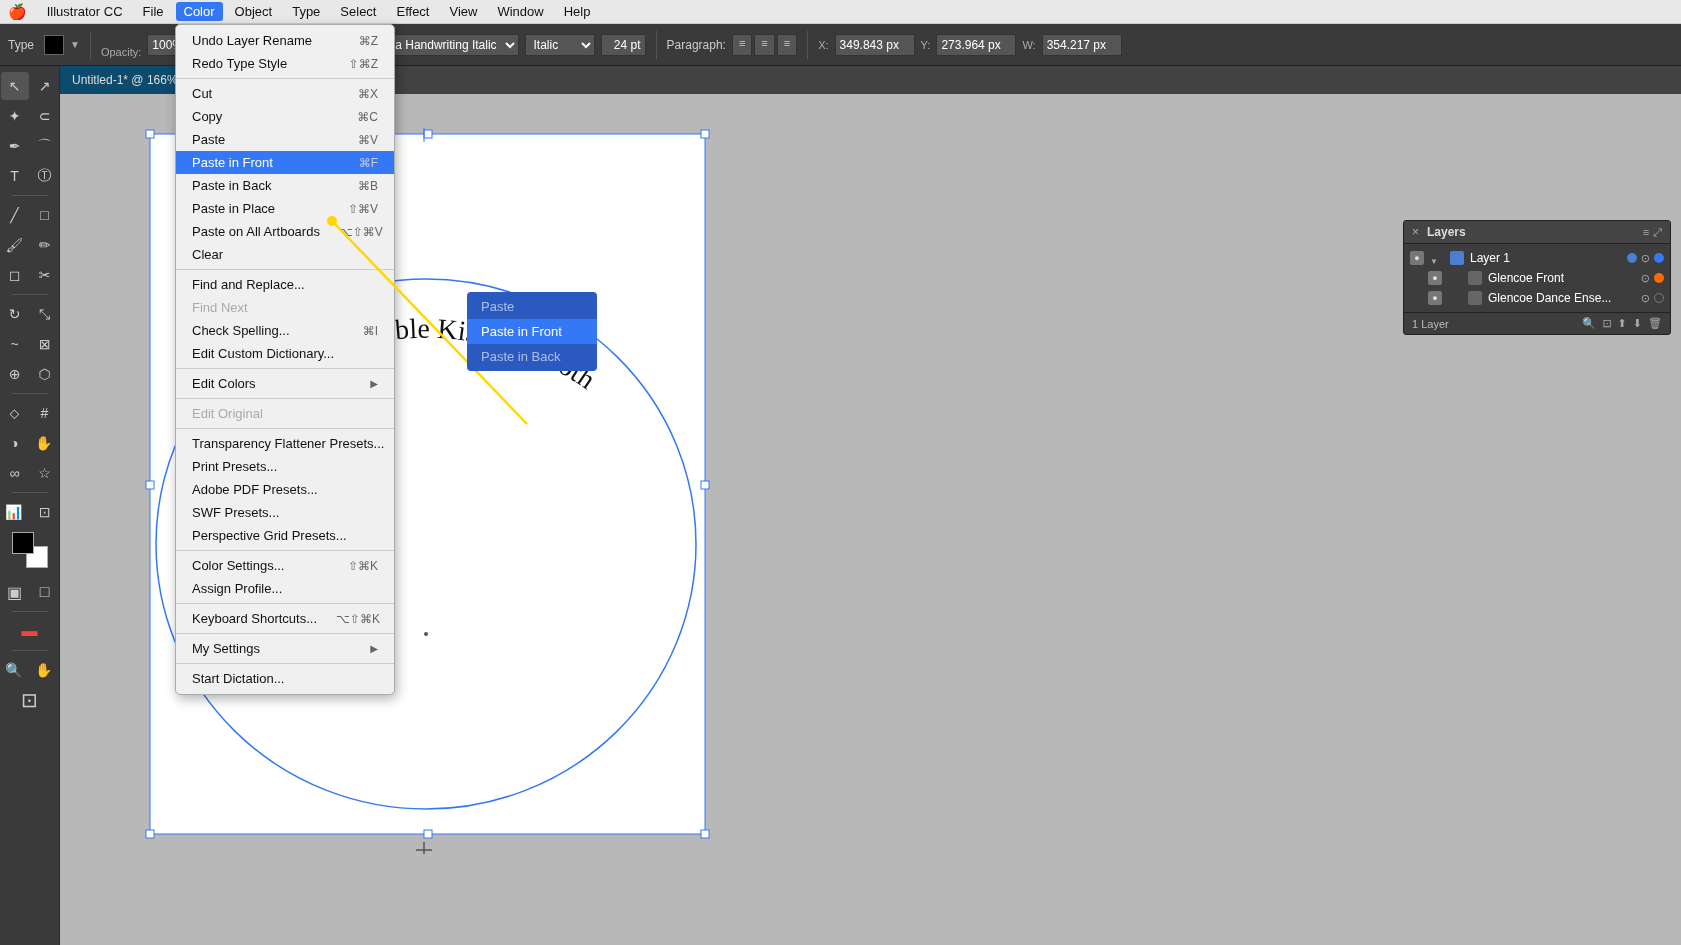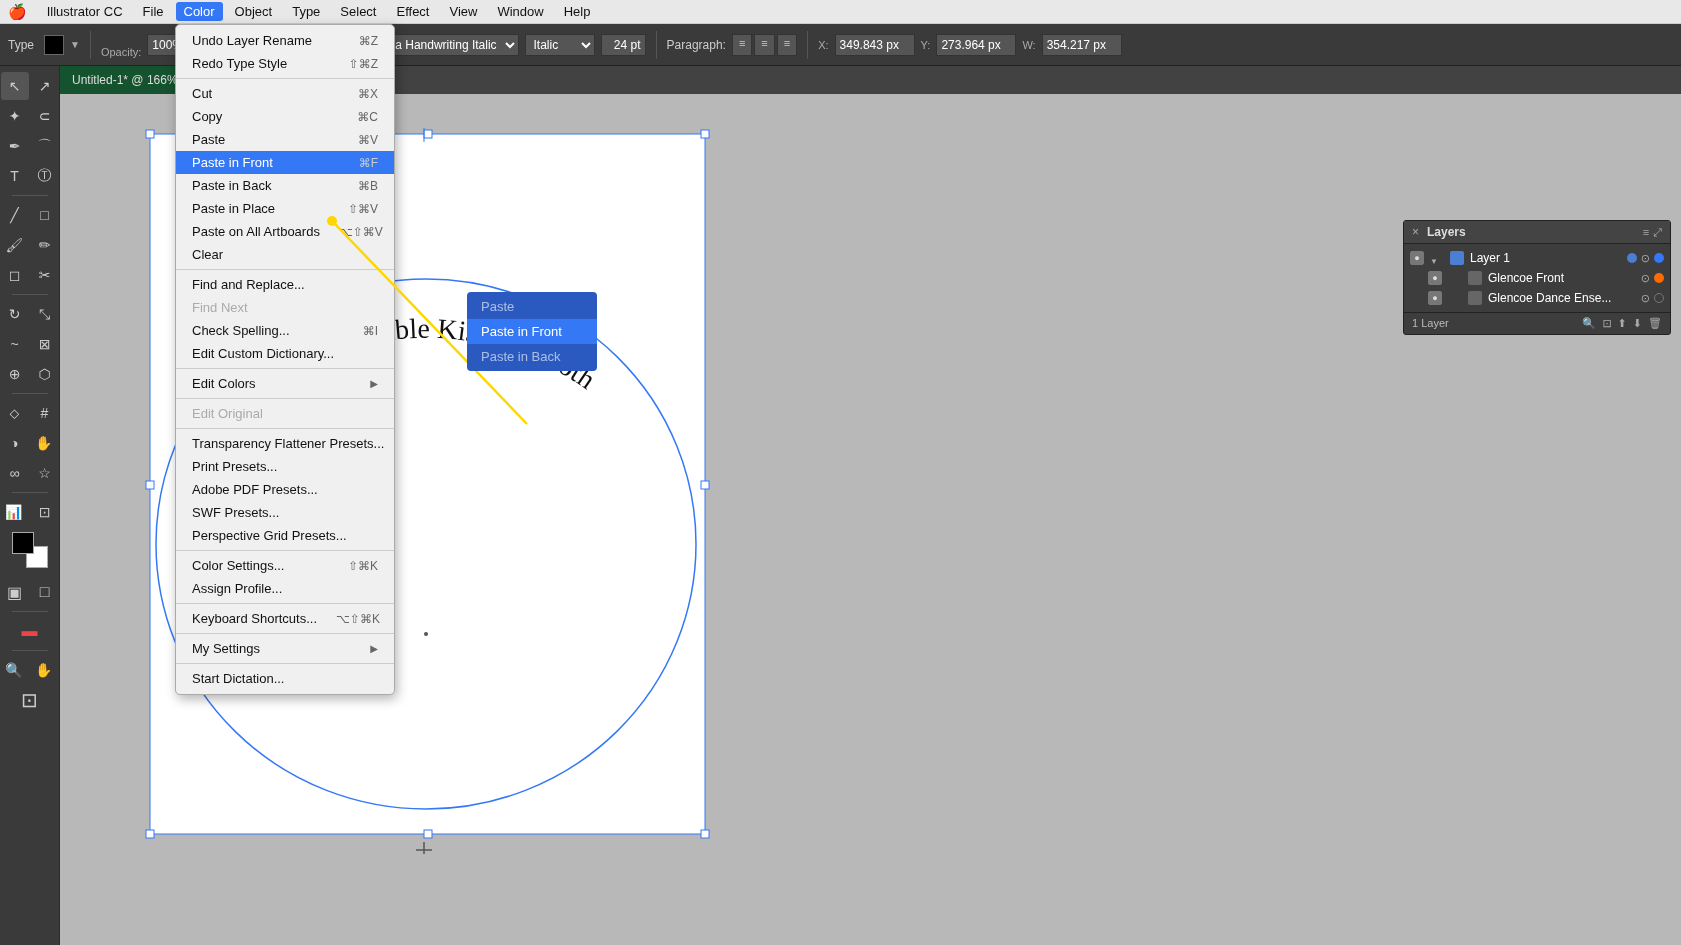--- a/index.html
+++ b/index.html
@@ -116,21 +116,21 @@
       display: flex;
       align-items: center;
       padding: 0 0;
       z-index: 80;
     }
     .tab-item {
       height: 28px;
       padding: 0 12px;
       display: flex;
       align-items: center;
-      background: #14532d;
+      background: #0c4a6e;
       color: #ddd;
       font-size: 12px;
       border-right: 1px solid #333;
       cursor: pointer;
       gap: 6px;
     }
     .tab-item .tab-close {
       font-size: 10px;
       color: #aaa;
     }
@@ -254,20 +254,21 @@
     }
     .layer-name {
       color: #ffffff;
       font-size: 12px;
       flex: 1;
     }
     .panel-footer {
       border-top: 1px solid #222;
       padding: 4px 8px;
       display: flex;
+      align-items: center;
       justify-content: space-between;
     }
     .panel-footer-text {
       color: #bbb;
       font-size: 11px;
     }
     .panel-footer-icons {
       display: flex;
       gap: 6px;
     }

